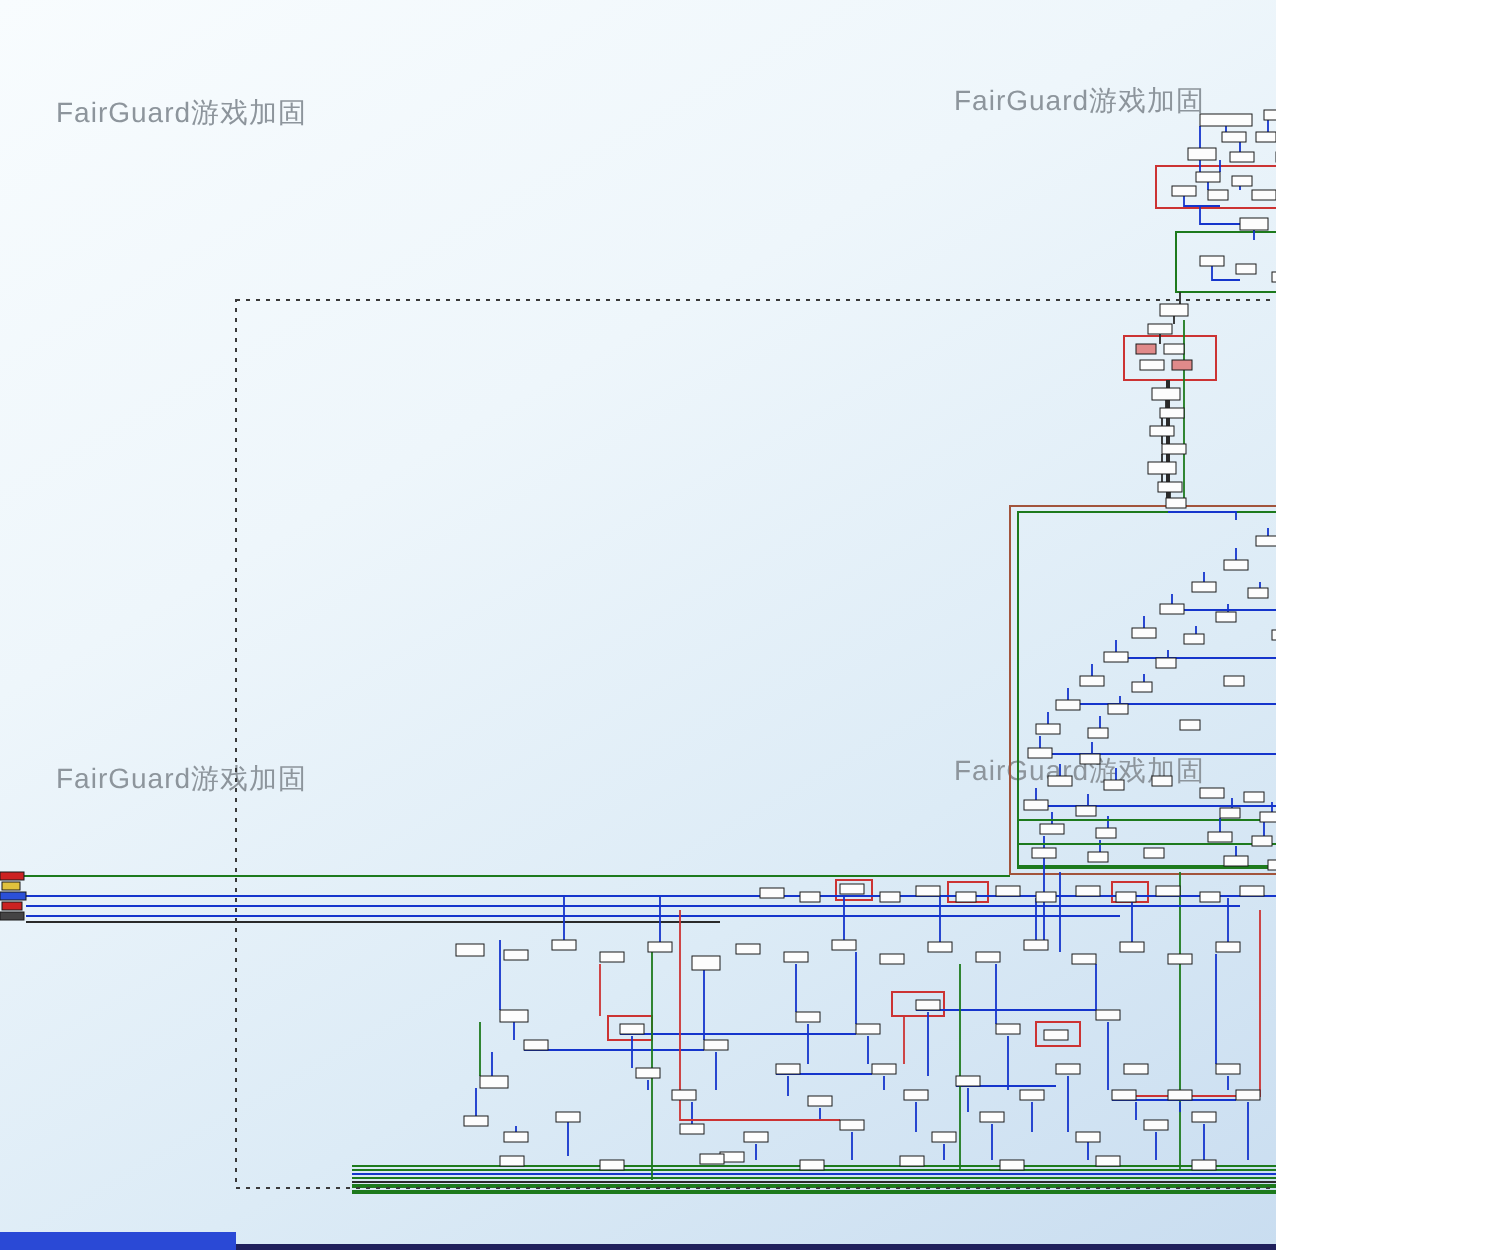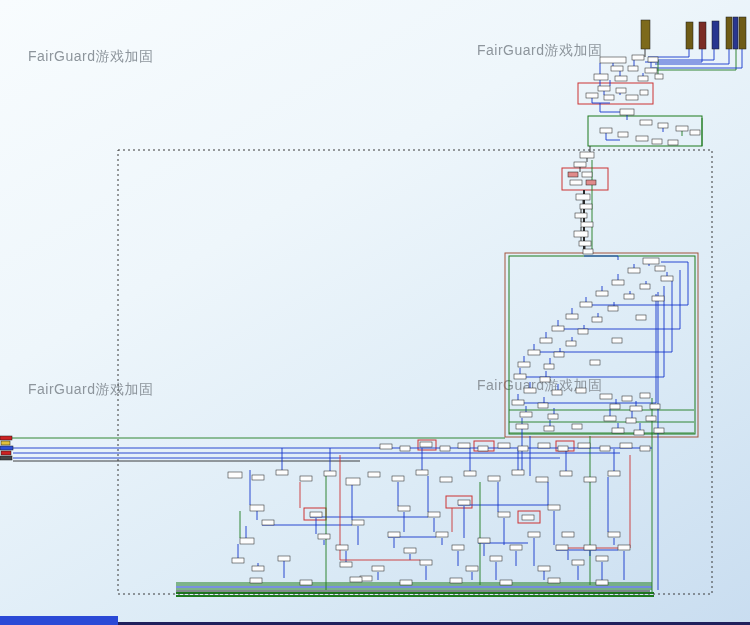--- a/index.html
+++ b/index.html
@@ -1,19 +1,19 @@
 <!DOCTYPE html>
 <html><head>
 <meta charset="utf-8">
 <style>
   html,body{margin:0;padding:0;}
   body{font-family:"Liberation Sans",sans-serif;}
   .stage{
     position:relative;
-    width:750px;height:625px;
+    width:638px;height:625px;
     overflow:hidden;
     background:linear-gradient(150deg,#f8fcfe 0%,#eef6fb 35%,#dcebf6 68%,#c9ddf0 100%);
     text-align:center;
   }
   .wm-layer{position:absolute;inset:0;z-index:1;}
   .wm{
     position:absolute;
     font-size:14px;
     letter-spacing:.5px;
     user-select:none;

